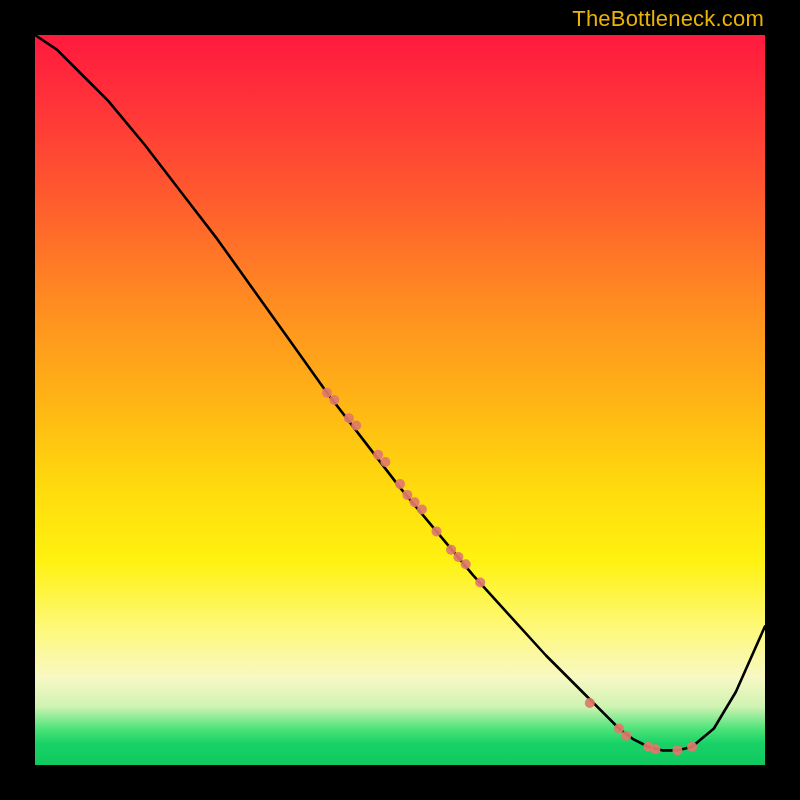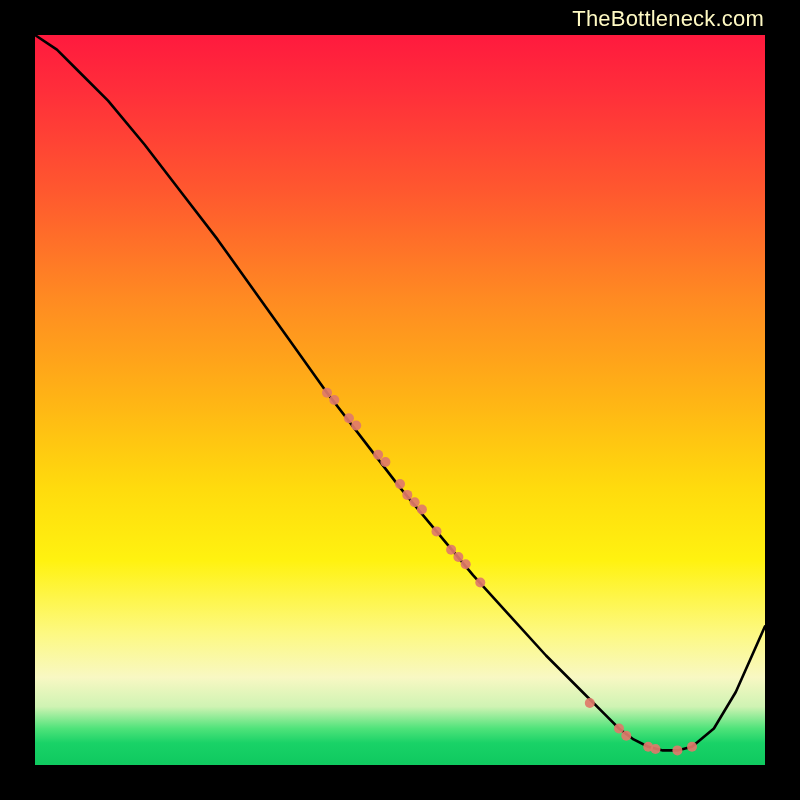--- a/index.html
+++ b/index.html
@@ -39,21 +39,21 @@
       #cff3b3 92%,
       #4fe37a 95%,
       #19d267 97%,
       #0fc95f 100%
     );
   }
   .watermark {
     position: absolute;
     top: 6px;
     right: 36px;
-    color: #fef9c3;
+    color: #eab308;
     font-family: Arial, Helvetica, sans-serif;
     font-size: 22px;
     letter-spacing: 0.2px;
     user-select: none;
   }
   svg.curve {
     position: absolute;
     left: 35px;
     top: 35px;
     width: 730px;

